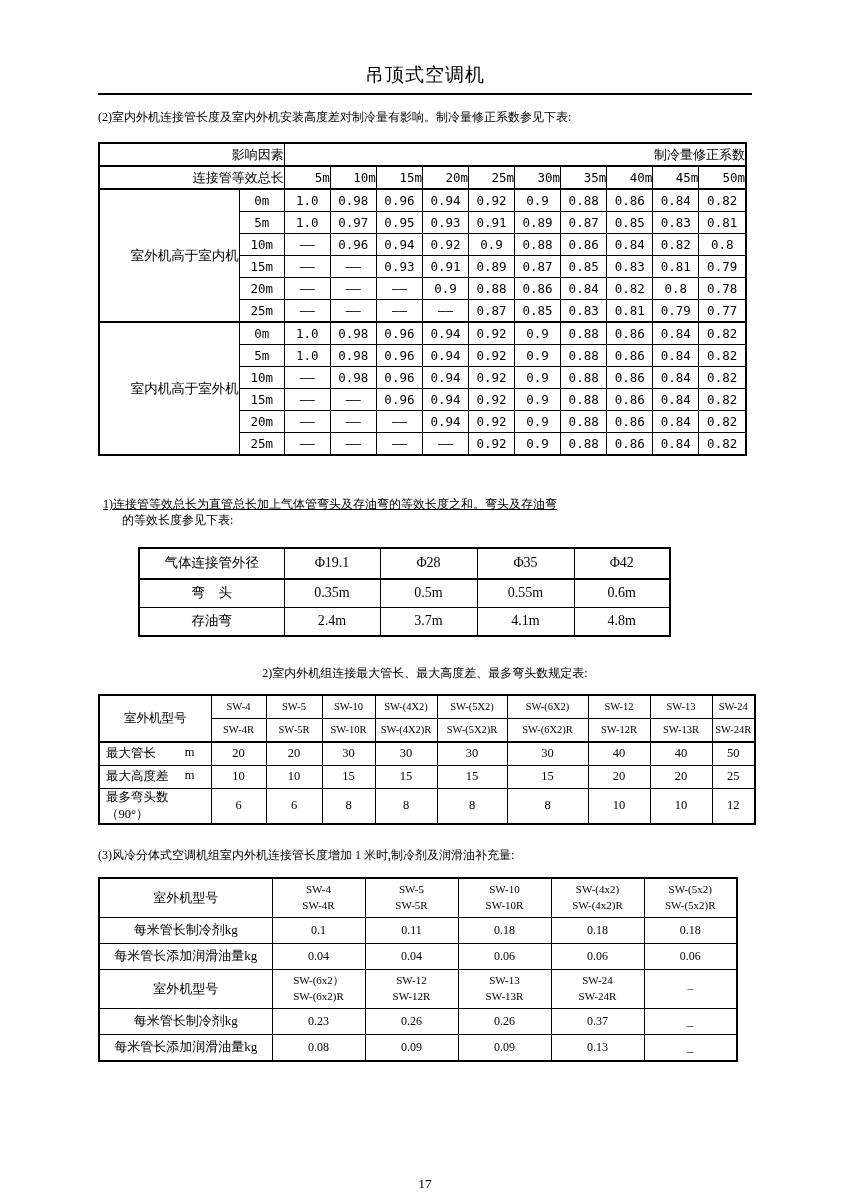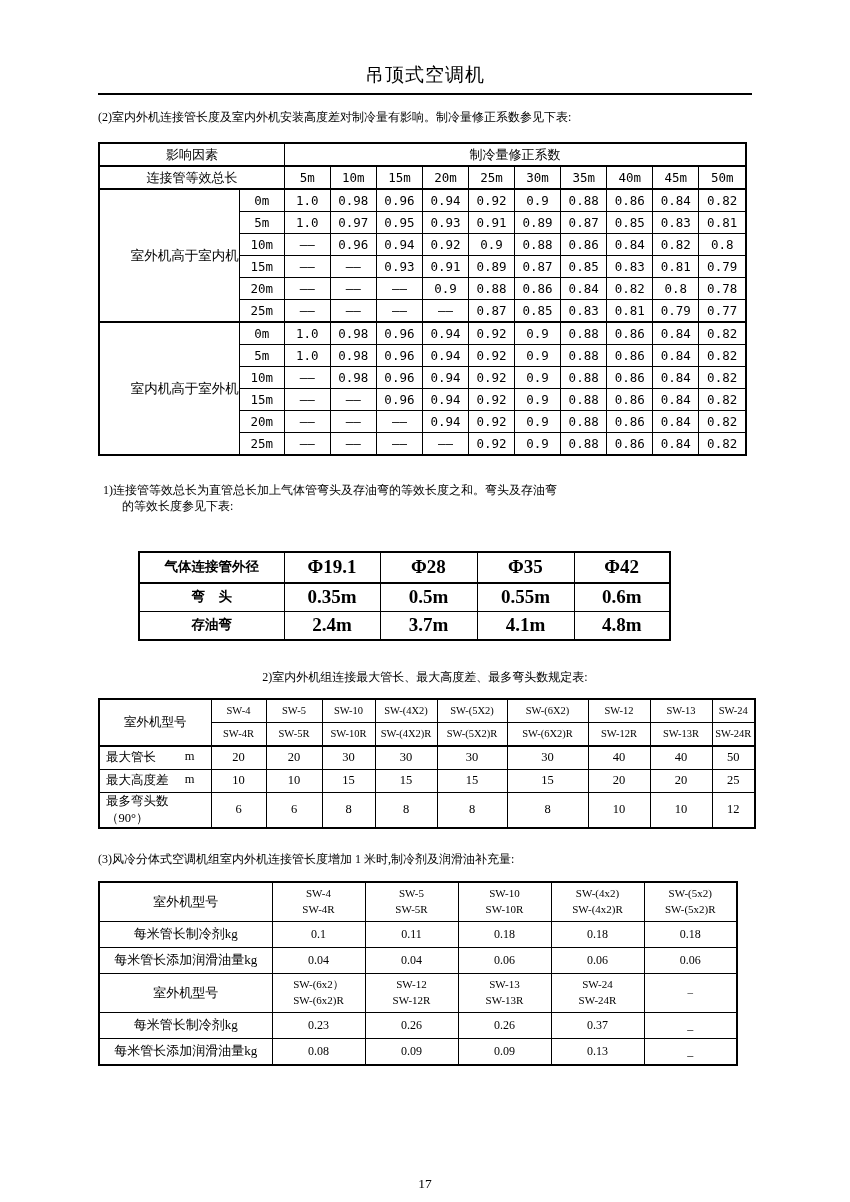--- a/index.html
+++ b/index.html
@@ -3,44 +3,44 @@
 <meta charset="utf-8">
 <style>
   html,body{margin:0;padding:0;background:#e8e8e8;}
   .page{position:relative;width:850px;height:1202px;background:#ffffff;margin:0 auto;
         font-family:"Liberation Serif",serif;color:#000;overflow:hidden;}
   .content{position:absolute;left:98px;top:0;width:654px;}
   .doc-header{padding-top:62px;text-align:center;border-bottom:2px solid #000;padding-bottom:5px;}
   .doc-header .title{font-size:19px;letter-spacing:1px;}
   .para{font-size:12px;line-height:1.35;}
   .p2{margin-top:14px;}
-  .p1{margin-top:26px;margin-left:5px;}
+  .p1{margin-top:40px;margin-left:5px;text-decoration:underline;}
   .p1b{margin-left:24px;}
   .p2b{margin-top:28px;text-align:center;}
   .p3{margin-top:22px;}
 
   table{border-collapse:collapse;table-layout:fixed;border:2px solid #000;}
   td{border:1px solid #000;text-align:center;vertical-align:middle;padding:0;overflow:hidden;}
   .cjk{font-family:"Liberation Serif",serif;}
   .num{font-family:"Liberation Serif",serif;}
   .mono{font-family:"DejaVu Sans Mono",monospace;letter-spacing:0px;}
 
   
   .t1{width:649px;margin-top:17px;font-size:13px;}
   .t1 td{height:21px;}
-  .t1 thead td{border-bottom-width:2px;}
+  .t1 thead td{border-bottom-width:2px;text-align:right;}
   .t1 .mono{font-size:12.5px;}
   .t1 tr.sec-top td{border-top-width:2px;}
   .t1 td.seclbl{font-size:13.5px;text-align:right;}
 
   
-  .t2{width:531px;margin-top:36px;margin-left:40px;font-size:13.5px;font-weight:bold;}
+  .t2{width:531px;margin-top:18px;margin-left:40px;font-size:13.5px;}
   .t2 td{height:27px;}
   .t2 tr:first-child td{border-bottom-width:2px;height:29px;}
-  .t2 .num{font-size:19px;}
+  .t2 .num{font-size:14px;}
 
   
   .t3{width:656px;margin-top:13px;font-size:12.5px;}
   .t3 td{height:22px;}
   .t3 .model{font-size:10.5px;}
   .t3 tbody tr:first-child td{border-top-width:2px;}
   .t3 td.rowlbl{text-align:left;}
   .t3 td.rowlbl .lblwrap{display:flex;justify-content:space-between;padding:0 16px 0 6px;}
   .t3 td.rowlbl .lblonly{padding-left:6px;}
 

